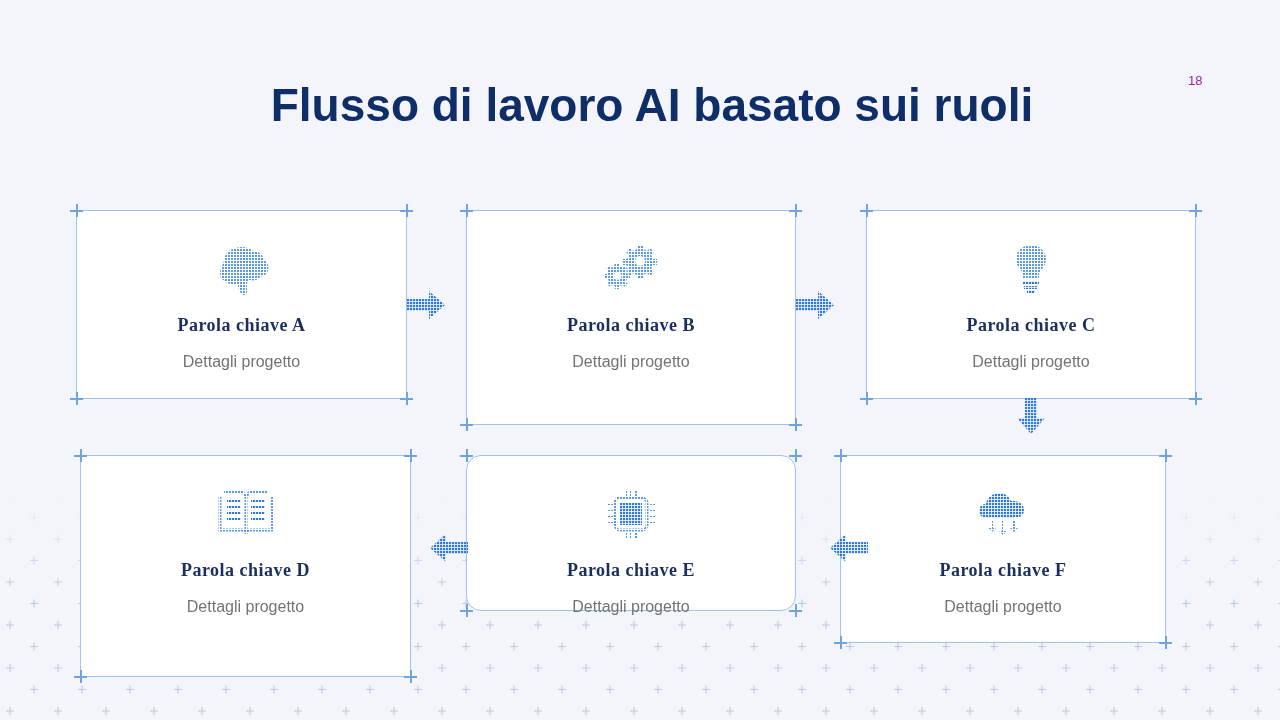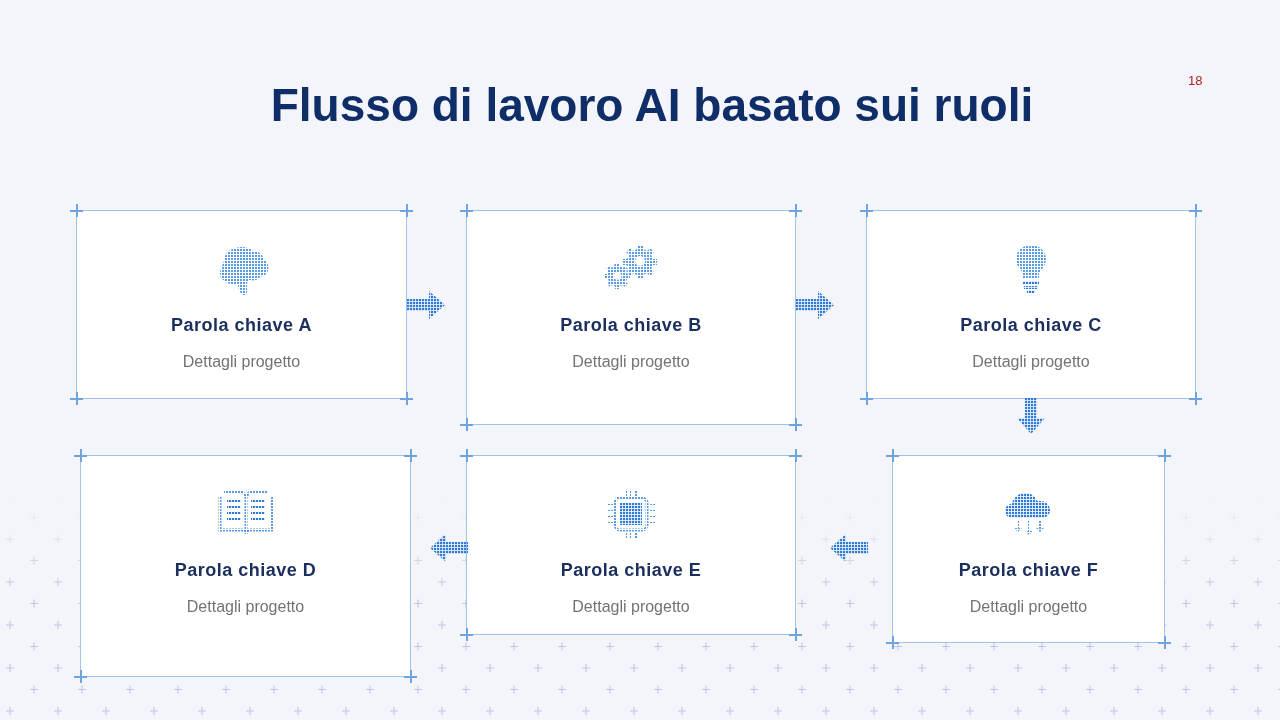--- a/index.html
+++ b/index.html
@@ -12,21 +12,21 @@
   .bg-pattern {
     position: absolute; left: 0; right: 0; bottom: 0; height: 230px;
     background-image:
       linear-gradient(#c4cdea, #c4cdea), linear-gradient(#c4cdea, #c4cdea),
       linear-gradient(#c4cdea, #c4cdea), linear-gradient(#c4cdea, #c4cdea);
     pointer-events: none;
   }
   .bg-pattern svg { position: absolute; inset: 0; }
   .page-number {
     position: absolute; top: 73px; left: 1188px;
-    font-size: 13px; color: #b91c1c;
+    font-size: 13px; color: #a21caf;
   }
   .title {
     position: absolute; top: 78px; left: 12px; width: 1280px;
     text-align: center; font-size: 46px; font-weight: bold;
     color: #0f2d66; letter-spacing: 0px;
   }
   .card {
     position: absolute; background: #ffffff;
     border: 1.5px solid #9fc3ea;
   }
@@ -41,21 +41,21 @@
   .corner.tl { left: -7px; top: -7px; }
   .corner.tr { right: -7px; top: -7px; }
   .corner.bl { left: -7px; bottom: -7px; }
   .corner.br { right: -7px; bottom: -7px; }
   .card .icon {
     position: absolute; left: 50%; transform: translateX(-50%);
     top: 32px; width: 64px; height: 52px;
   }
   .card .kw {
     position: absolute; left: 0; right: 0; top: 104px; text-align: center;
-    font-family: Liberation Sans, sans-serif; font-weight: bold;
+    font-family: Liberation Serif, serif; font-weight: bold;
     font-size: 18px; color: #1b2f5e; letter-spacing: 0.5px;
   }
   .card .detail {
     position: absolute; left: 0; right: 0; top: 142px; text-align: center;
     font-size: 16px; color: #737373;
   }
   .arrow { position: absolute; width: 40px; height: 36px; }
 </style>
 </head>
 <body>
@@ -157,21 +157,21 @@
       <rect x="37" y="12" width="14" height="2"></rect>
         <rect x="37" y="18" width="14" height="2"></rect>
       <rect x="37" y="24" width="14" height="2"></rect>
         <rect x="37" y="30" width="14" height="2"></rect>
     </g>
   </svg>
   <div class="kw">Parola chiave D</div>
   <div class="detail">Dettagli progetto</div>
 </div>
 
-<div class="card" style="left:466px;top:455px;width:330px;height:180px;">
+<div class="card" style="left:466px;top:455px;width:330px;height:156px;border-radius:15px;">
   <span class="corner tl"></span>
   <span class="corner tr"></span>
   <span class="corner bl"></span>
   <span class="corner br"></span>
   <svg class="icon" viewBox="0 0 64 52">
     <rect x="16" y="10" width="32" height="32" rx="5" fill="none" stroke="url(#dotsLight)" stroke-width="3"></rect>
     <rect x="21" y="15" width="22" height="22" fill="url(#dots)"></rect>
     <g fill="url(#dotsLight)">
       <rect x="26" y="2" width="2" height="6"></rect>
         <rect x="31" y="2" width="2" height="6"></rect>
@@ -186,21 +186,21 @@
       <rect x="50" y="16" width="6" height="2"></rect>
         <rect x="50" y="22" width="6" height="2"></rect>
         <rect x="50" y="28" width="6" height="2"></rect>
         <rect x="50" y="34" width="6" height="2"></rect>
     </g>
   </svg>
   <div class="kw">Parola chiave E</div>
   <div class="detail">Dettagli progetto</div>
 </div>
 
-<div class="card" style="left:892px;top:455px;width:273px;height:188px;">
+<div class="card" style="left:840px;top:455px;width:326px;height:188px;">
   <span class="corner tl"></span>
   <span class="corner tr"></span>
   <span class="corner bl"></span>
   <span class="corner br"></span>
   <svg class="icon" viewBox="0 0 64 52">
     <path d="M16 30c-5 0-8-3-8-7s3-7 7-7c1-6 6-11 13-11 6 0 10 3 12 8 1 0 2 0 3 0 6 0 10 4 10 9s-4 8-9 8z" fill="url(#dots)"></path>
     <g fill="url(#dotsLight)">
       <rect x="20" y="32" width="2" height="10"></rect>
         <path d="M17 40h8l-4 4z"></path>
       <rect x="31" y="32" width="2" height="13"></rect>

